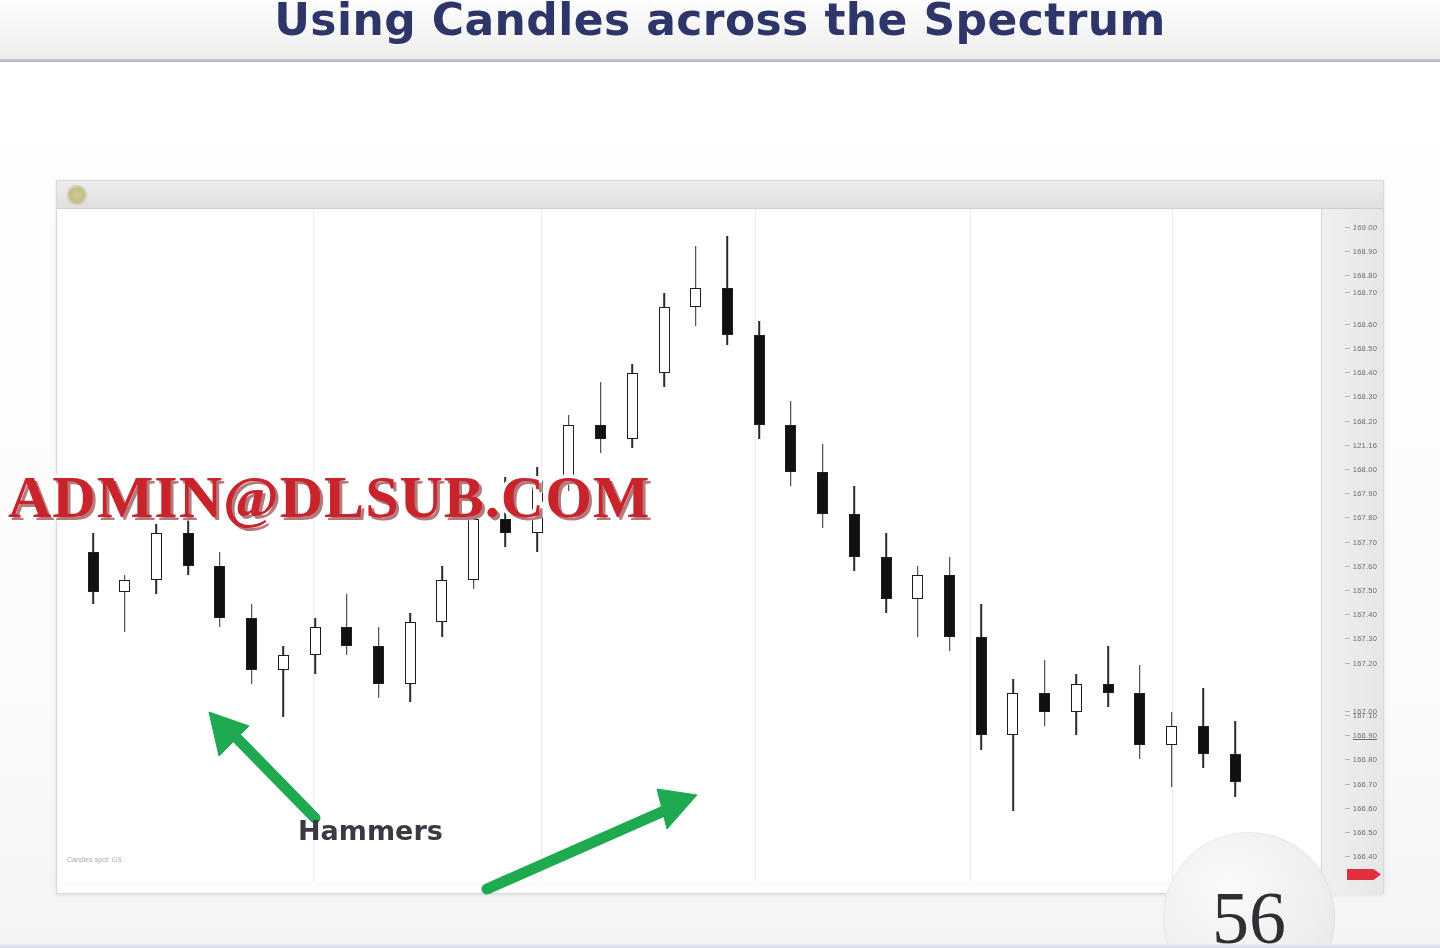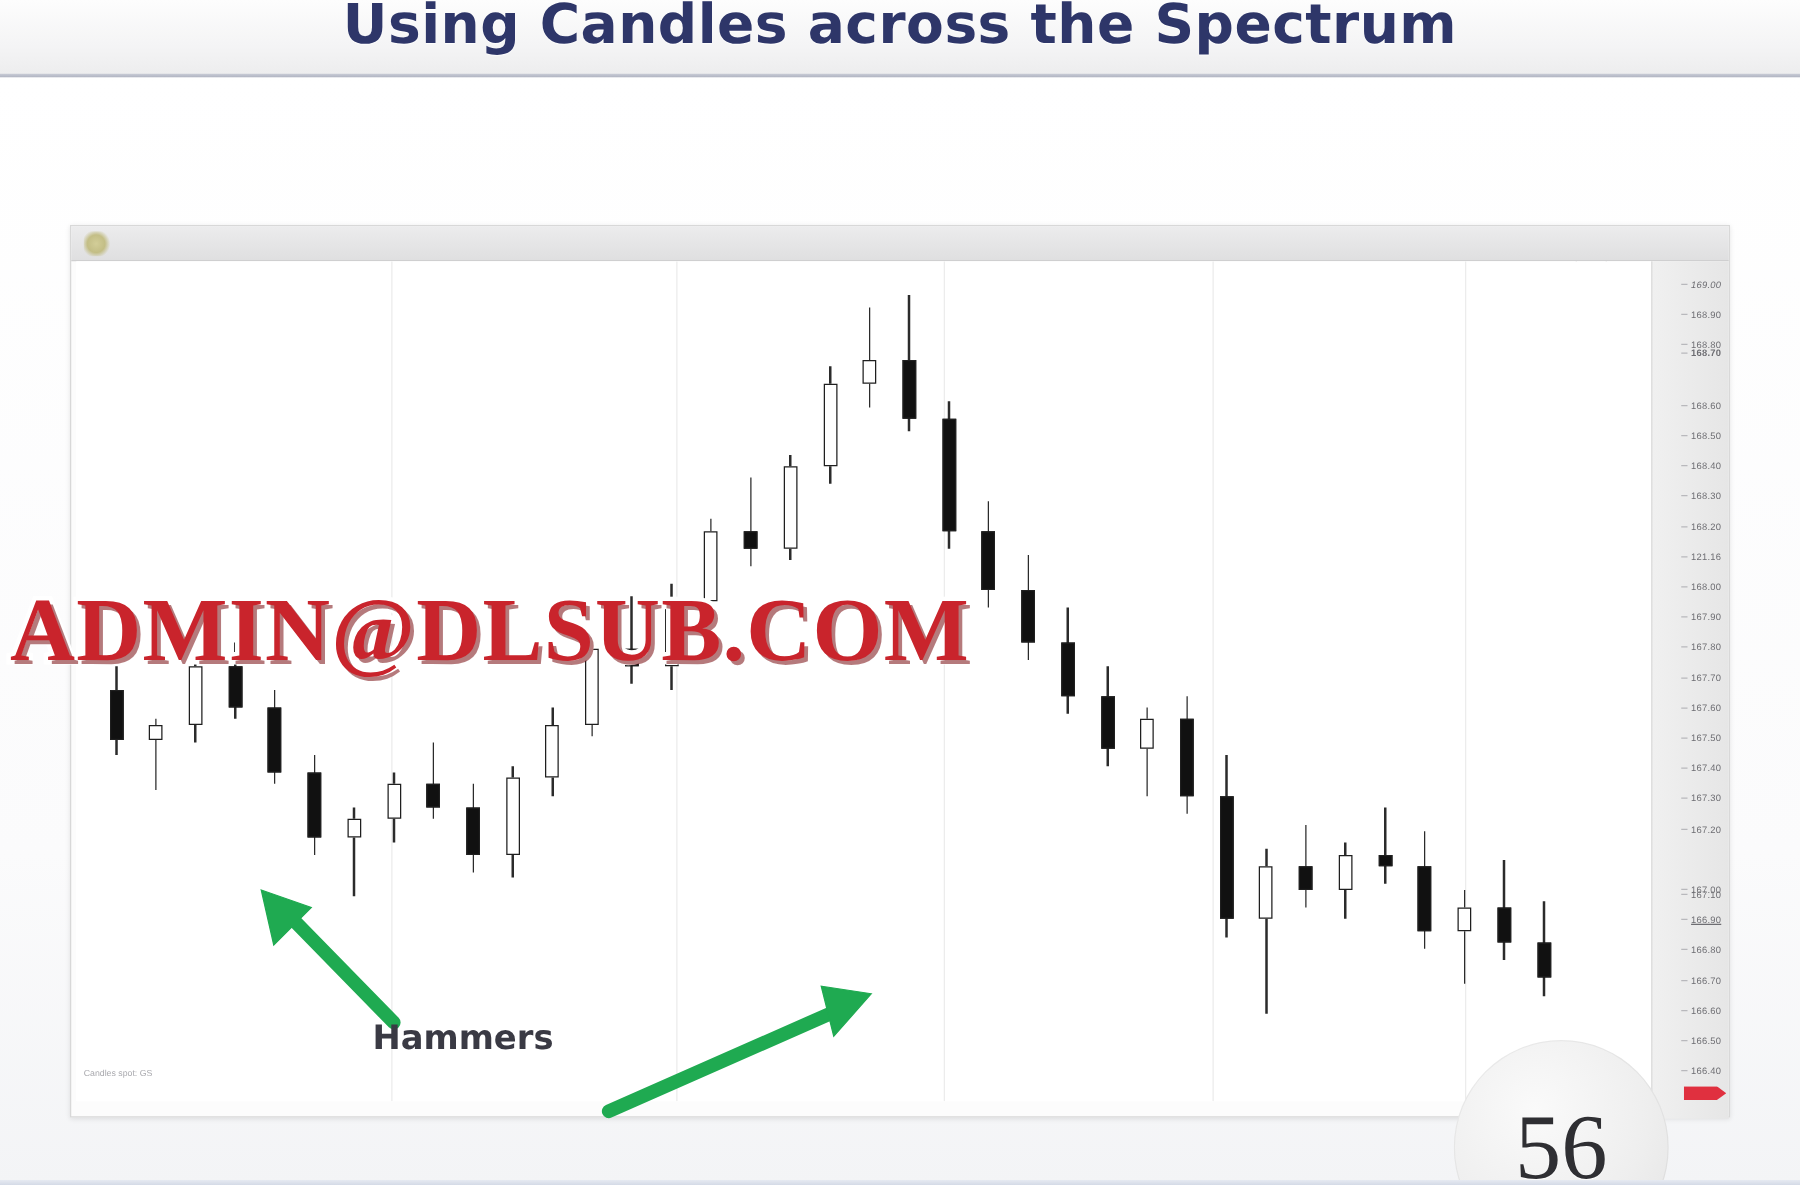--- a/index.html
+++ b/index.html
@@ -196,21 +196,21 @@
     color:#c9242c;
     white-space:nowrap;
     letter-spacing:1px;
     -webkit-text-stroke:7px #ffffff;
     paint-order:stroke fill;
     text-shadow:
        3px 3px 0 rgba(120,12,16,.55),
        0 0 2px rgba(255,255,255,.9);
   }
   .wm-1 { left:312px; top:327px; font-size:86px; }
-  .wm-2 { left:8px;  top:463px; font-size:72px; }
+  .wm-2 { left:8px;  top:463px; font-size:60px; }
 </style>
 </head>
 <body>
 
 <div id="stage">
 
   <div class="title-band">
     <div class="slide-title">Using Candles across the Spectrum</div>
     <div class="rule"></div>
   </div>
@@ -387,21 +387,21 @@
             <div class="wick" style="top: 512.308px; height: 75.3231px;"></div>
             <div class="body" style="top: 545.262px; height: 28.2462px;"></div>
           </div>
         </div>
 
       <div class="price-axis" id="price-axis">
         <div class="price-marker" style="top:660px"></div>
       <div class="price-tick" style="top: 14px; font-style: italic;">169.00</div>
           <div class="price-tick" style="top: 38.2px;">168.90</div>
           <div class="price-tick" style="top: 62.4px;">168.80</div>
-          <div class="price-tick" style="top: 69px; font-weight: bold;">168.70</div>
+          <div class="price-tick" style="top: 79px;">168.70</div>
           <div class="price-tick" style="top: 110.8px;">168.60</div>
           <div class="price-tick" style="top: 135px; text-align: center;">168.50</div>
           <div class="price-tick" style="top: 159.2px;">168.40</div>
           <div class="price-tick" style="top: 183.4px;">168.30</div>
           <div class="price-tick" style="top: 207.6px;">168.20</div>
           <div class="price-tick" style="top: 231.8px;">121.16</div>
           <div class="price-tick" style="top: 256px;">168.00</div>
           <div class="price-tick" style="top: 280.2px;">167.90</div>
           <div class="price-tick" style="top: 304.4px;">167.80</div>
           <div class="price-tick" style="top: 328.6px;">167.70</div>

